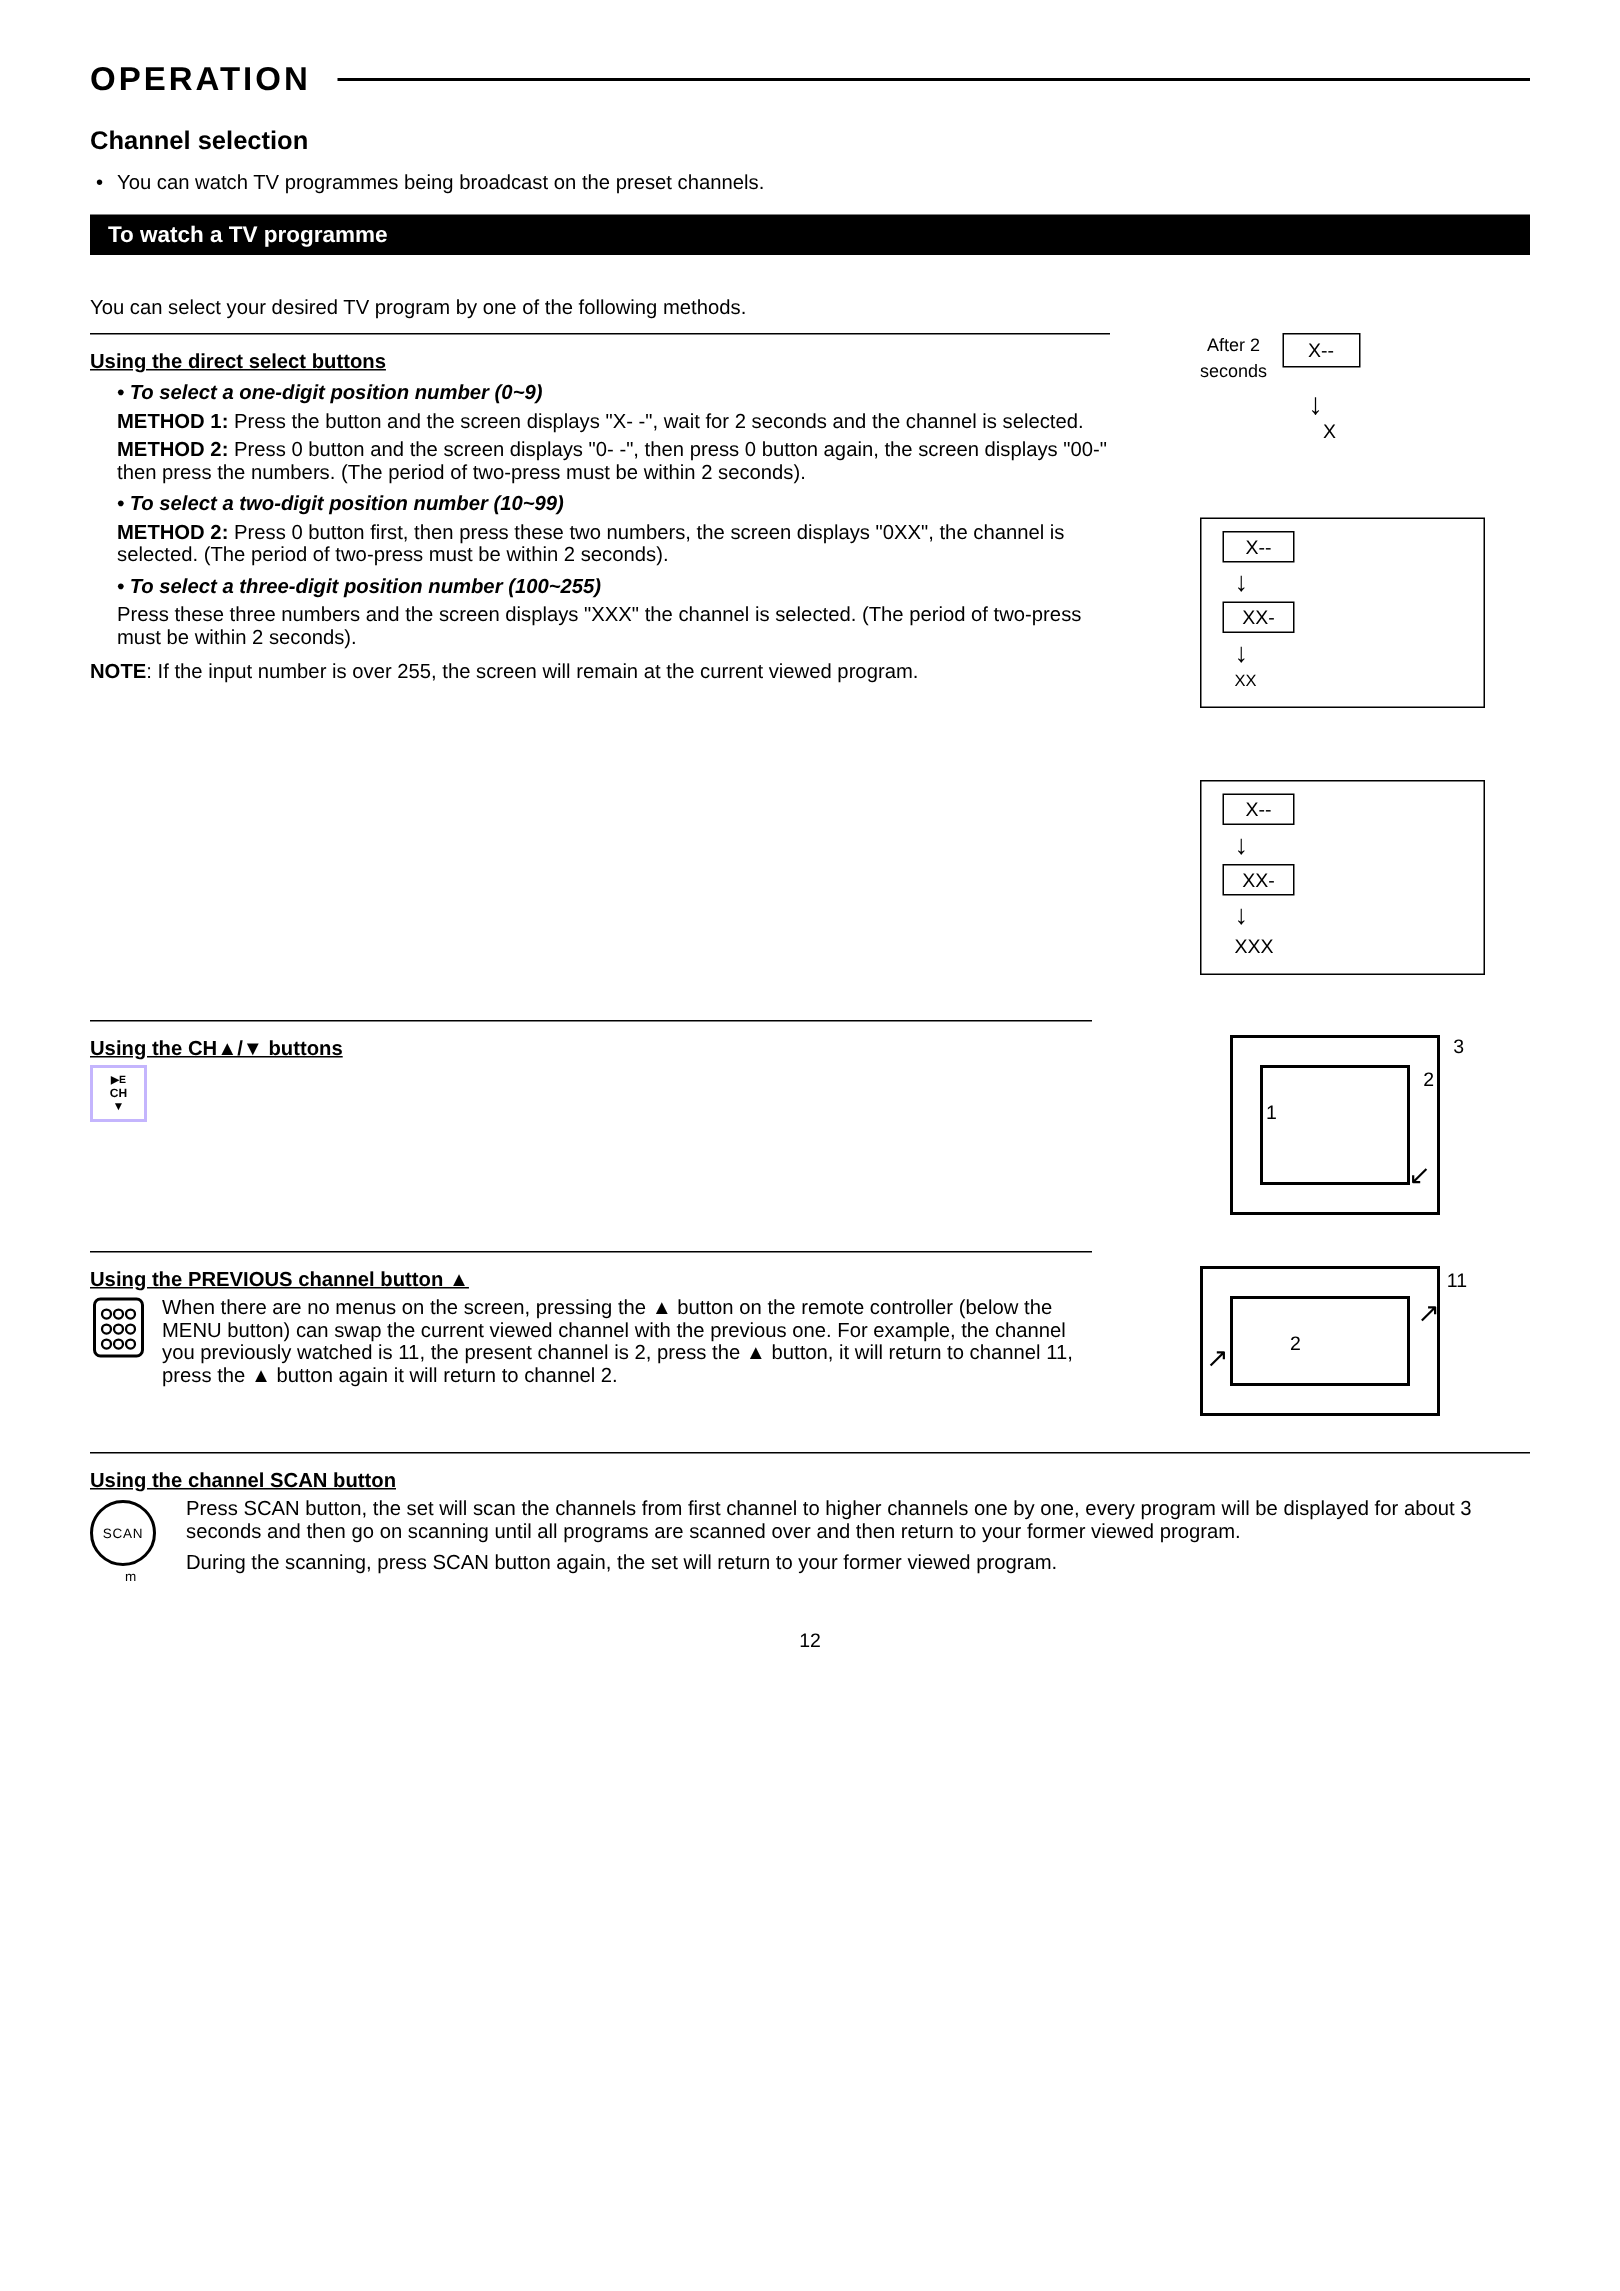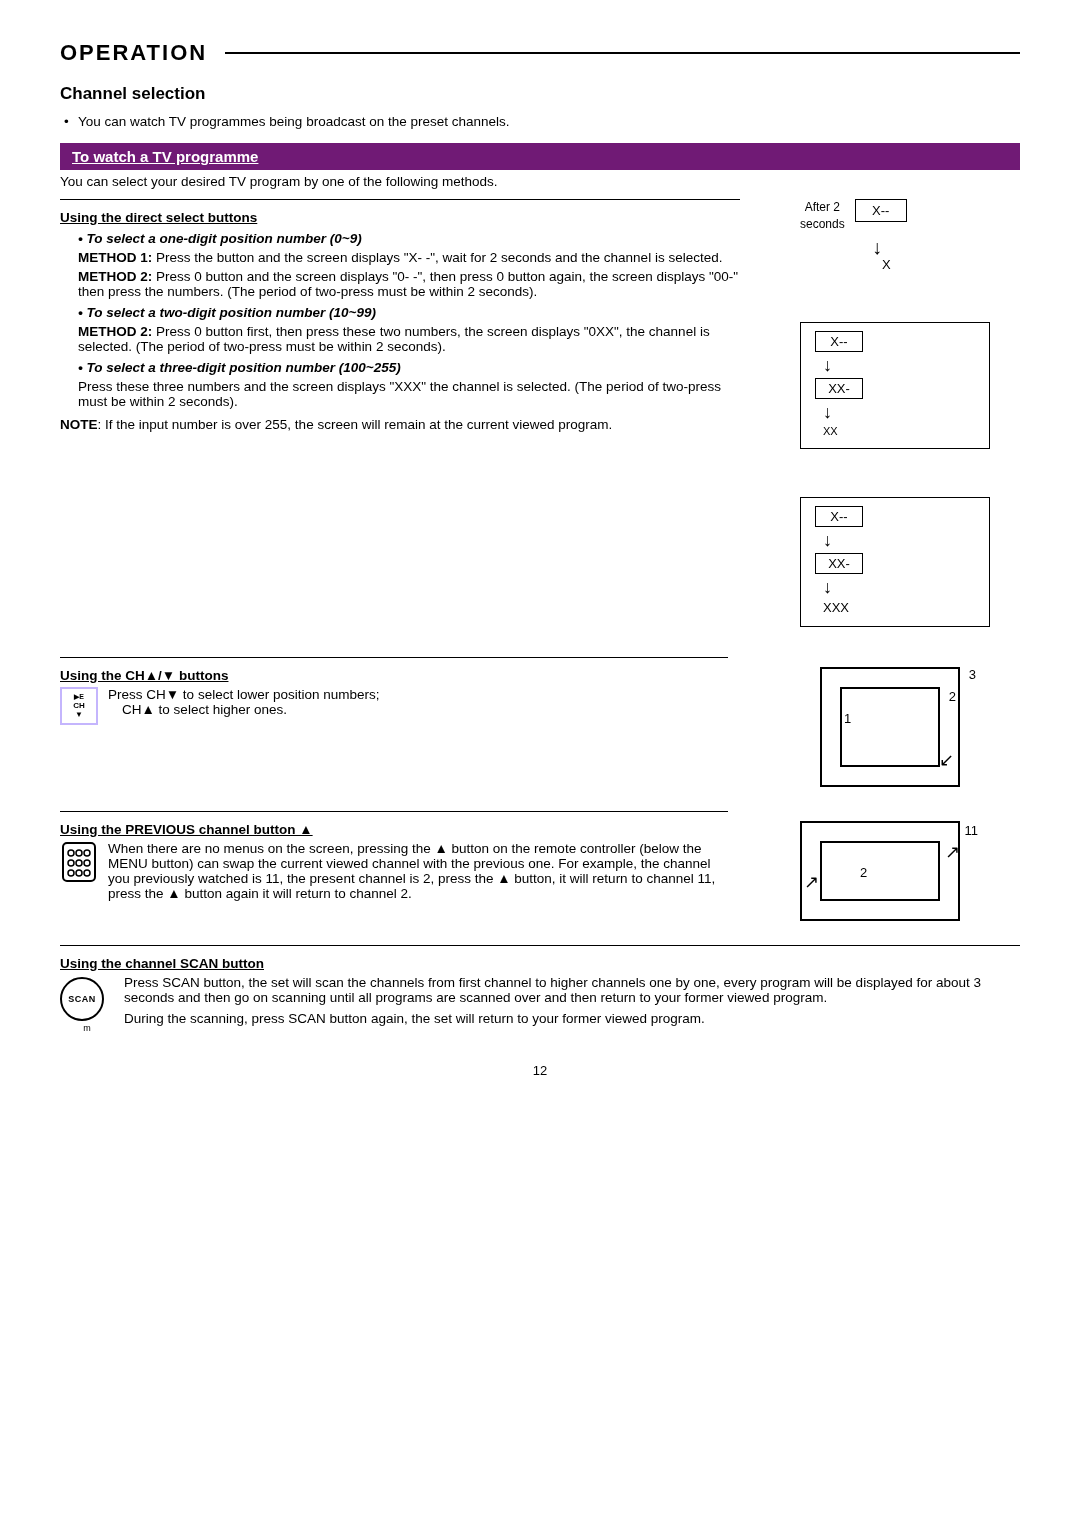--- a/index.html
+++ b/index.html
@@ -34,27 +34,26 @@
 
     
     .section-title {
       font-size: 17px;
       font-weight: bold;
       margin-bottom: 10px;
     }
 
     
     .black-bar {
-      background: #701a75;
+      background: #000000;
       color: #fff;
       font-size: 15px;
       font-weight: bold;
       padding: 5px 12px;
-      margin-bottom: 4px;
-      text-decoration: underline;
+      margin-bottom: 27px;
     }
 
     
     .bullet-intro {
       margin-bottom: 14px;
       padding-left: 18px;
       position: relative;
     }
     .bullet-intro::before {
       content: '•';
@@ -145,21 +144,21 @@
       justify-content: center;
       font-size: 10px;
       font-weight: bold;
       margin-right: 10px;
       flex-shrink: 0;
       flex-direction: column;
       margin-top: 2px;
     }
     .scan-circle .scan-text {
       font-size: 9px;
-      font-weight: bold;
+      font-weight: normal;
       letter-spacing: 0.5px;
     }
 
     
     .ch-icon-wrap {
       display: flex;
       align-items: flex-start;
       margin-bottom: 6px;
     }
     .ch-icon-box {
@@ -361,24 +360,20 @@
   <div class="bottom-left">
     <hr class="section-divider">
     <div class="subsection-header">Using the CH▲/▼ buttons</div>
 
     <div class="ch-icon-wrap">
 
       <div class="ch-icon-box">
         <span style="font-size:7px;">▶E</span>
         <span style="font-size:8px; font-weight:bold;">CH</span>
         <span style="font-size:8px;">▼</span>
-      </div>
-      <div>
-        <div>Press CH▼ to select lower position numbers;</div>
-        <div style="margin-left: 14px;">CH▲ to select higher ones.</div>
       </div>
     </div>
   </div>
 
   <div class="bottom-right">
     <div style="position:relative; width:180px; height:130px; margin-left:40px; margin-top:10px;">
 
       <div style="position:absolute; left:20px; top:0; width:140px; height:120px; border:2px solid #000;"></div>
 
       <div style="position:absolute; left:40px; top:20px; width:100px; height:80px; border:2px solid #000;"></div>

